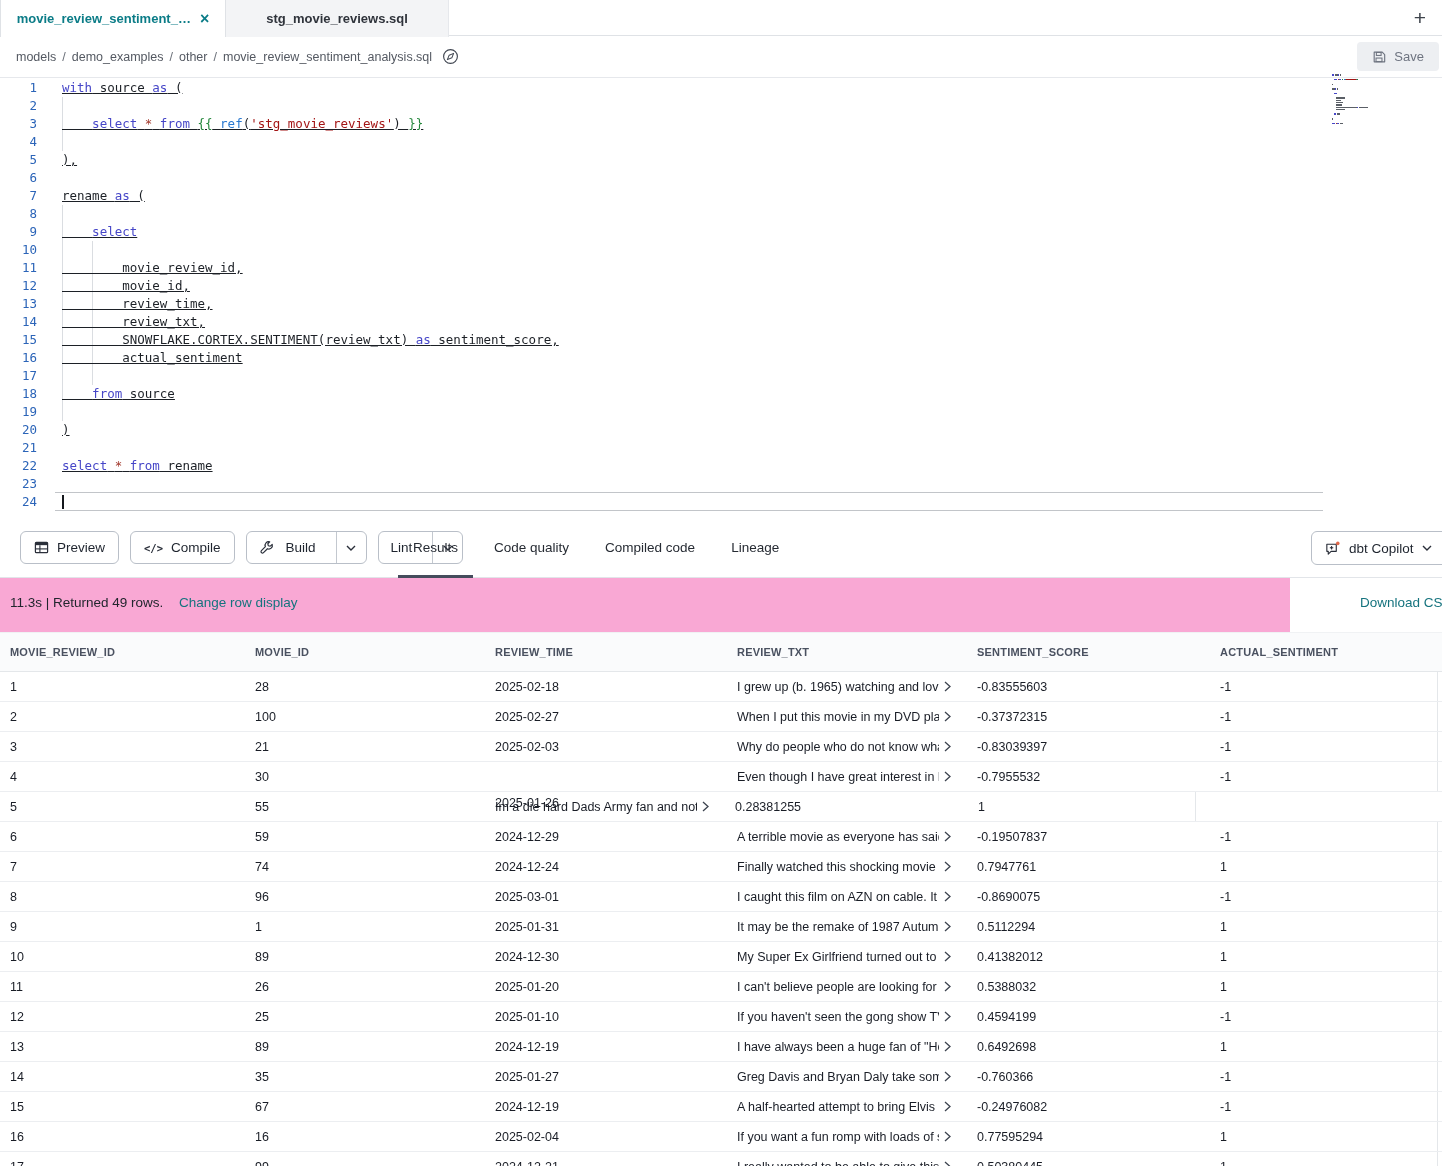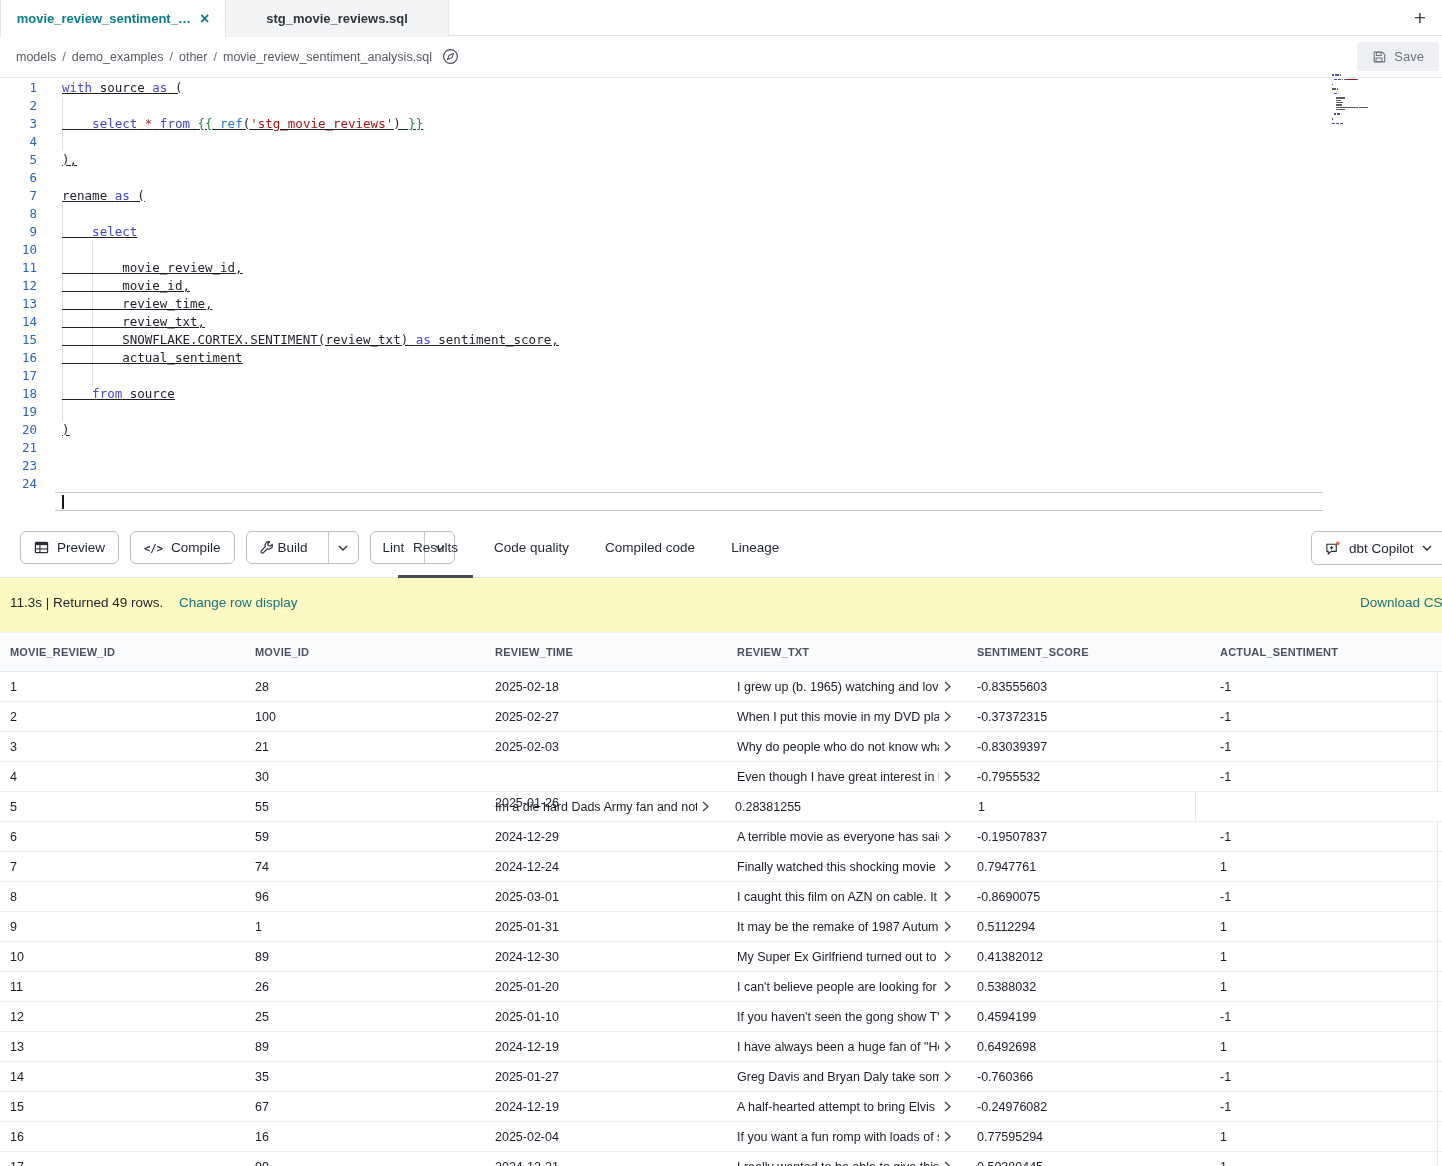--- a/index.html
+++ b/index.html
@@ -55,37 +55,37 @@
 
   
   .toolbar{ position:absolute; top:518px; left:0; width:1442px; height:60px;
             border-bottom:1px solid #e2e5e9; background:#fff; }
   .btnrow{ position:absolute; left:20px; top:0; height:59px; display:flex;
            align-items:center; gap:11px; }
   .btn{ display:flex; align-items:center; height:33px; border:1px solid #b9bfc8;
         border-radius:6px; background:#fff; font-size:13.5px; color:#1e242e;
         font-family:inherit; padding:0 13px; gap:8px; }
   .btn.split{ padding:0; }
-  .segmain{ display:flex; align-items:center; gap:4px; padding:0 12px; height:100%; }
+  .segmain{ display:flex; align-items:center; gap:12px; padding:0 12px; height:100%; }
   .segarrow{ width:30px; height:100%; display:flex; align-items:center;
              justify-content:center; border-left:1px solid #c3c8cf; }
   .codeglyph{ font-family:"DejaVu Sans Mono",monospace; font-size:10.5px; font-weight:bold;
               color:#2a2f3a; }
   .rtabs{ position:absolute; left:413px; top:0; height:59px; display:flex; gap:36px; }
   .rtab{ position:relative; display:flex; align-items:center; height:100%;
          font-size:13.5px; color:#262b33; cursor:default; }
   .rtab.active::after{ content:""; position:absolute; left:-15px; right:-15px; bottom:-1px;
                        height:3px; background:#454c5c; }
   .copilot{ position:absolute; left:1311px; top:13px; height:34px; width:150px;
             border:1px solid #b9bfc8; border-radius:6px; background:#fff; display:flex;
             align-items:center; gap:8px; padding:0 12px; font-size:13.5px; color:#1e242e;
             font-family:inherit; }
 
   
-  .statusbar{ position:absolute; top:578px; left:0; width:1442px; height:54px; background:#fef9c3; }
+  .statusbar{ position:absolute; top:578px; left:0; width:1290px; height:54px; background:#f9a8d4; }
   .statusbar .summary{ position:absolute; left:10px; top:17px; font-size:13.5px; color:#22262e; }
   .link{ font-size:13.5px; color:var(--link); cursor:pointer; }
   .statusbar .chrow{ position:absolute; left:179px; top:17px; }
   .statusbar .dl{ position:absolute; left:1360px; top:17px; white-space:nowrap; }
 
   
   .tbl{ position:absolute; top:632px; left:0; width:1442px; }
   .thead{ display:flex; height:40px; background:#fafbfc; border-top:1px solid #f0f2f4;
           border-bottom:1px solid #e4e7ea; align-items:center; }
   .th{ font-size:11px; font-weight:700; color:#4a5160; letter-spacing:0.2px;
@@ -151,20 +151,21 @@
         <div class="codeline"><span class="num">12</span><div class="guide" style="left: 62px;"></div><div class="guide" style="left: 92px;"></div><span class="txt"><span class="tok-pl">        movie_id,</span></span></div>
         <div class="codeline"><span class="num">13</span><div class="guide" style="left: 62px;"></div><div class="guide" style="left: 92px;"></div><span class="txt"><span class="tok-pl">        review_time,</span></span></div>
         <div class="codeline"><span class="num">14</span><div class="guide" style="left: 62px;"></div><div class="guide" style="left: 92px;"></div><span class="txt"><span class="tok-pl">        review_txt,</span></span></div>
         <div class="codeline"><span class="num">15</span><div class="guide" style="left: 62px;"></div><div class="guide" style="left: 92px;"></div><span class="txt"><span class="tok-pl">        SNOWFLAKE.CORTEX.SENTIMENT(review_txt) </span><span class="tok-kw">as</span><span class="tok-pl"> sentiment_score,</span></span></div>
         <div class="codeline"><span class="num">16</span><div class="guide" style="left: 62px;"></div><div class="guide" style="left: 92px;"></div><span class="txt"><span class="tok-pl">        actual_sentiment</span></span></div>
         <div class="codeline"><span class="num">17</span><div class="guide" style="left: 62px;"></div><div class="guide" style="left: 92px;"></div><span class="txt"></span></div>
         <div class="codeline"><span class="num">18</span><div class="guide" style="left: 62px;"></div><span class="txt"><span class="tok-pl">    </span><span class="tok-kw">from</span><span class="tok-pl"> source</span></span></div>
         <div class="codeline"><span class="num">19</span><div class="guide" style="left: 62px;"></div><span class="txt"></span></div>
         <div class="codeline"><span class="num">20</span><span class="txt"><span class="tok-pl">)</span></span></div>
         <div class="codeline"><span class="num">21</span><span class="txt"></span></div>
+        <div class="codeline"><span class="num">22</span><span class="txt"><span class="tok-kw">select</span><span class="tok-pl"> </span><span class="tok-op">*</span><span class="tok-pl"> </span><span class="tok-kw">from</span><span class="tok-pl"> rename</span></span></div>
         <div class="codeline"><span class="num">23</span><span class="txt"></span></div>
         <div class="codeline"><span class="num">24</span><span class="txt"></span></div>
       </div>
     <div class="activeline">
       <div class="cursor"></div>
     </div>
     <div id="minimap">
         <div class="mline">
           <span class="mbar" style="width: 2.2px; background: rgb(70, 70, 200);"></span>
           <span class="mbar" style="width: 0.55px;"></span>

